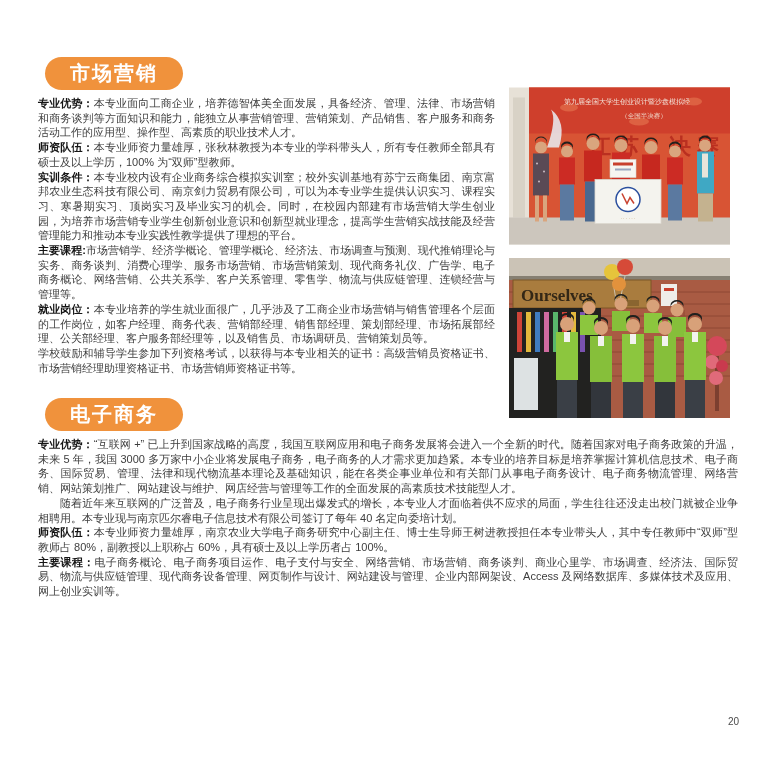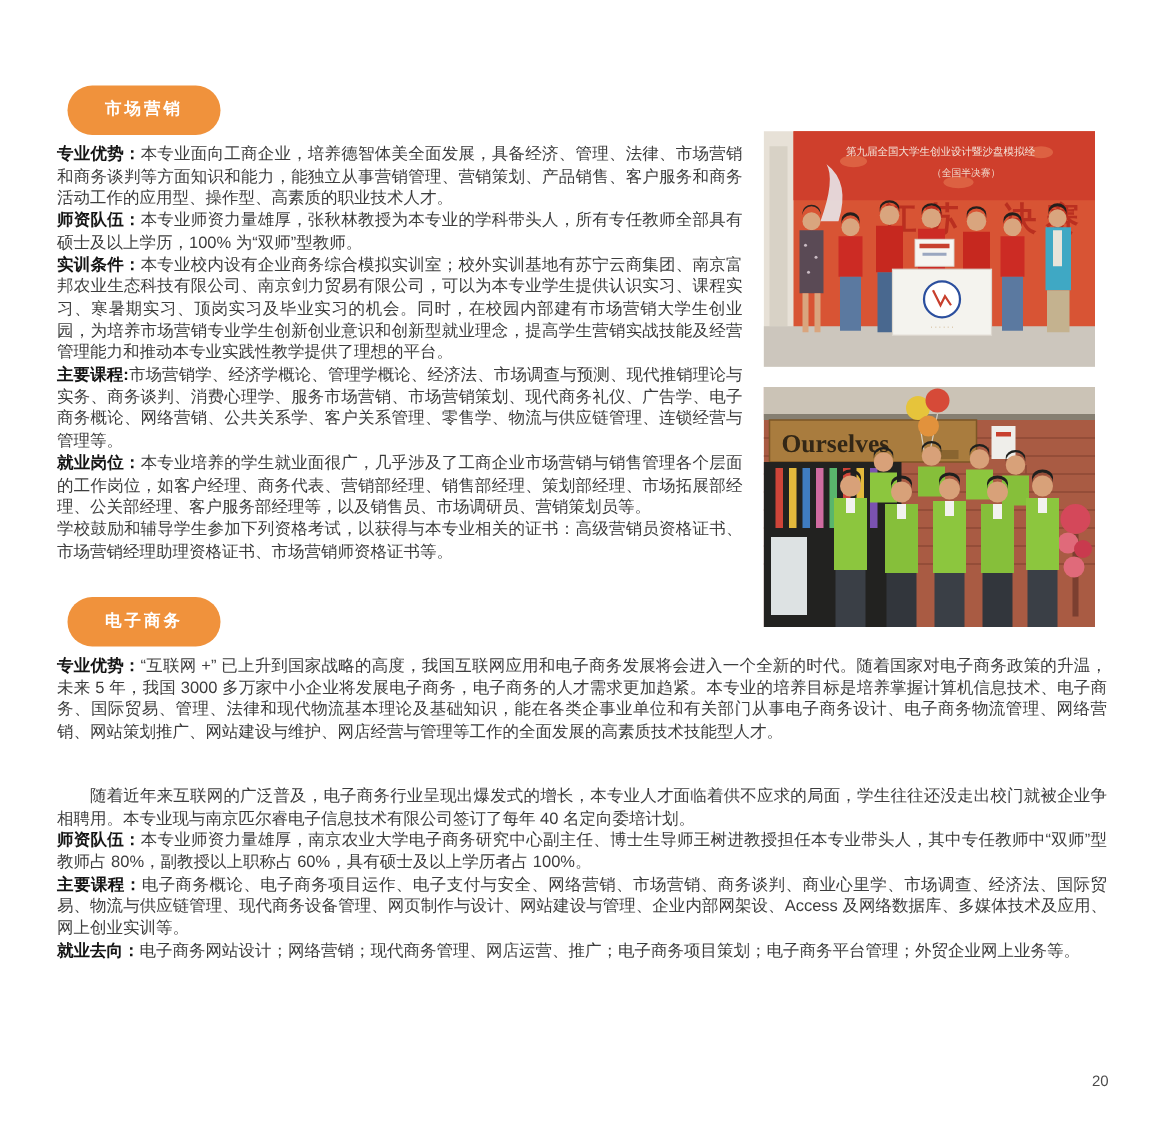--- a/index.html
+++ b/index.html
@@ -3,35 +3,35 @@
 <meta charset="utf-8">
 <style>
   html,body{margin:0;padding:0;}
   body{
     width:769px;height:761px;position:relative;background:#ffffff;
     font-family:"Liberation Sans","DejaVu Sans",sans-serif;
     overflow:hidden;
   }
   .pill{
     position:absolute;background:#f0923c;color:#ffffff;
-    font-weight:bold;font-size:11px;letter-spacing:2px;
+    font-weight:bold;font-size:20px;letter-spacing:2px;
     border-radius:17px;height:33px;line-height:33px;
     padding:0 25px;box-sizing:border-box;
   }
   .pill1{left:45px;top:57px;}
   .pill2{left:45px;top:398px;}
   .textcol{
     position:absolute;color:#3d3d3d;font-size:11px;line-height:14.7px;
     text-align:justify;
   }
   .sec1{left:38px;top:96px;width:457px;}
   .sec2{left:38px;top:437px;width:700px;}
   .textcol p{margin:0;}
   .lbl{font-weight:bold;color:#151515;}
-  .indent{text-indent:22px;display:inline-block;margin-top:28px;}
+  .indent{text-indent:22px;display:inline-block;}
   .photo{position:absolute;overflow:hidden;}
   .photo1{left:509px;top:78px;width:221px;height:176px;}
   .photo2{left:509px;top:242px;width:221px;height:192px;}
   .photo svg{display:block;width:100%;height:100%;}
   .pagenum{
     position:absolute;left:728px;top:716px;font-size:10px;color:#4a4a4a;
   }
 </style>
 </head>
 <body>
@@ -228,16 +228,15 @@
   </svg>
 </div>
 
 <div class="pill pill2">电子商务</div>
 
 <div class="textcol sec2">
   <p><span class="lbl">专业优势：</span><span>“互联网 +” 已上升到国家战略的高度，我国互联网应用和电子商务发展将会进入一个全新的时代。随着国家对电子商务政策的升温，未来 5 年，我国 3000 多万家中小企业将发展电子商务，电子商务的人才需求更加趋紧。本专业的培养目标是培养掌握计算机信息技术、电子商务、国际贸易、管理、法律和现代物流基本理论及基础知识，能在各类企事业单位和有关部门从事电子商务设计、电子商务物流管理、网络营销、网站策划推广、网站建设与维护、网店经营与管理等工作的全面发展的高素质技术技能型人才。</span></p>
   <p><span class="indent">随着近年来互联网的广泛普及，电子商务行业呈现出爆发式的增长，本专业人才面临着供不应求的局面，学生往往还没走出校门就被企业争相聘用。本专业现与南京匹尔睿电子信息技术有限公司签订了每年 40 名定向委培计划。</span></p>
   <p><span class="lbl">师资队伍：</span><span>本专业师资力量雄厚，南京农业大学电子商务研究中心副主任、博士生导师王树进教授担任本专业带头人，其中专任教师中“双师”型教师占 80%，副教授以上职称占 60%，具有硕士及以上学历者占 100%。</span></p>
   <p><span class="lbl">主要课程：</span><span>电子商务概论、电子商务项目运作、电子支付与安全、网络营销、市场营销、商务谈判、商业心里学、市场调查、经济法、国际贸易、物流与供应链管理、现代商务设备管理、网页制作与设计、网站建设与管理、企业内部网架设、Access 及网络数据库、多媒体技术及应用、网上创业实训等。</span></p>
-  <p><span class="lbl">就业去向：</span><span>电子商务网站设计；网络营销；现代商务管理、网店运营、推广；电子商务项目策划；电子商务平台管理；外贸企业网上业务等。</span></p>
 </div>
 
 <div class="pagenum">20</div>
 
 </body></html>

